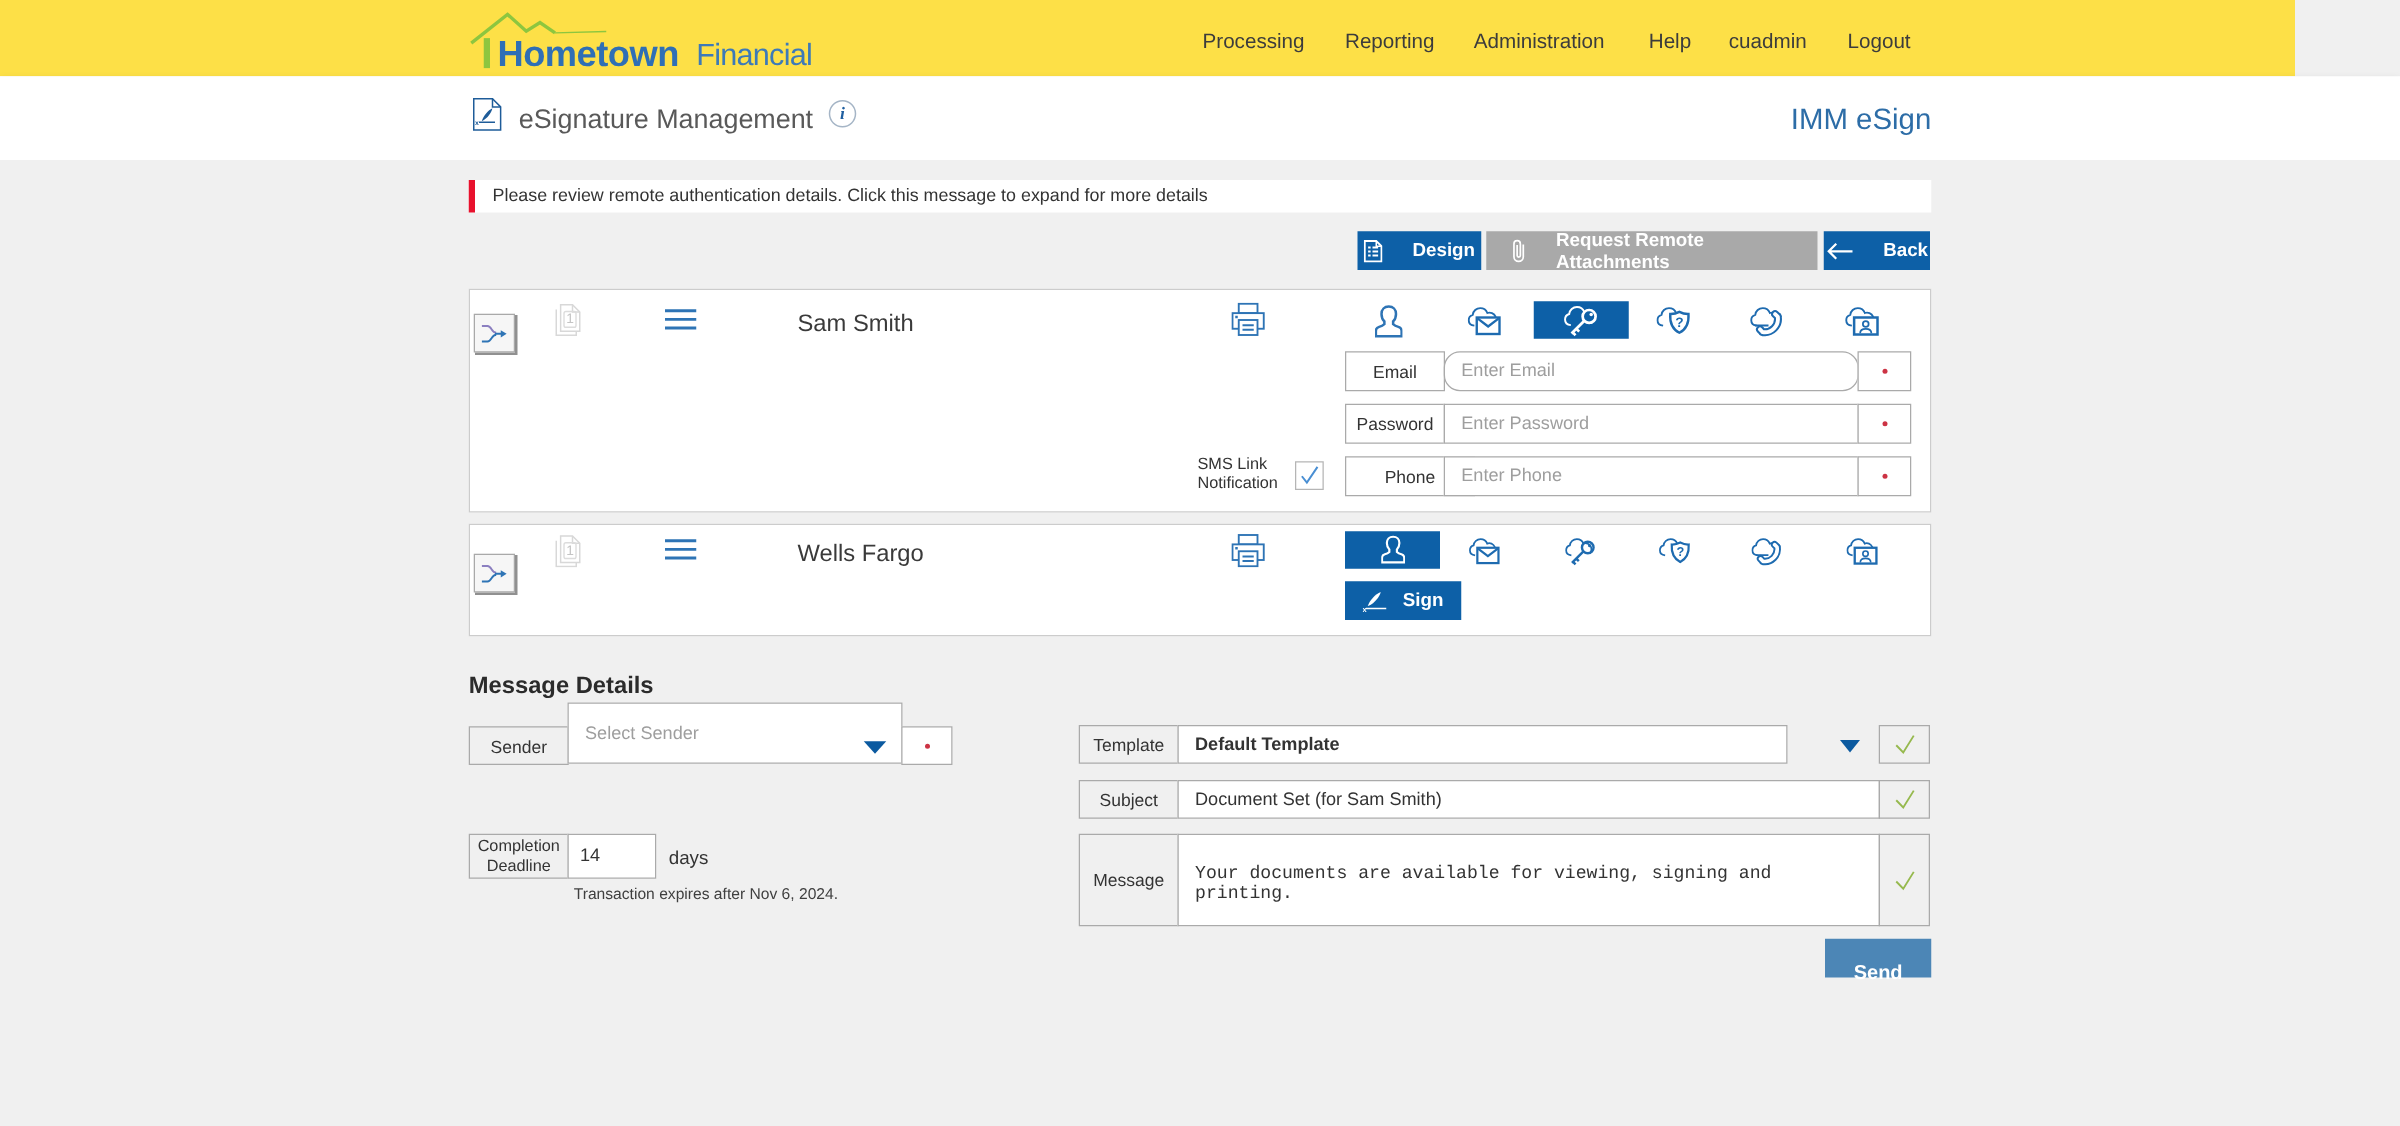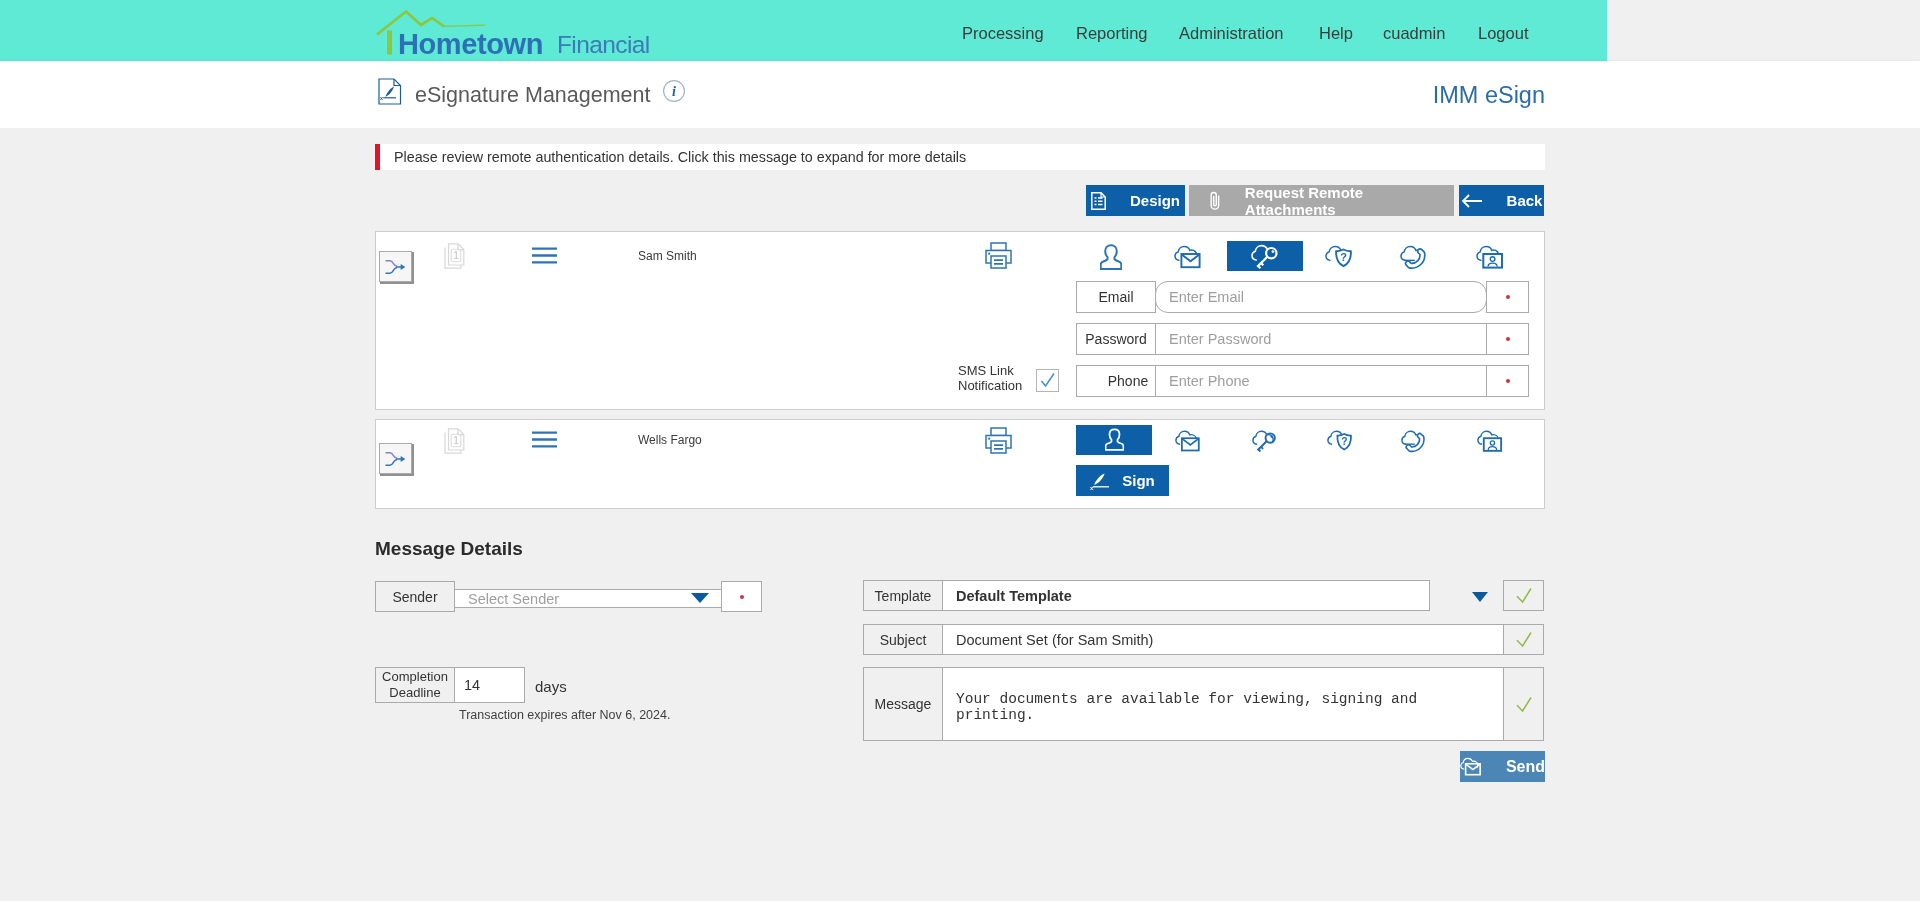--- a/index.html
+++ b/index.html
@@ -1,30 +1,30 @@
 <!DOCTYPE html>
 <html><head>
 <meta charset="utf-8">
 <style>
 * { margin:0; padding:0; box-sizing:border-box; }
 html,body { width:1920px; height:901px; font-family:"Liberation Sans", sans-serif; background:#f0f0f0; overflow:hidden; }
 .abs { position:absolute; }
-#topbar { position:absolute; left:0; top:0; width:1607px; height:61px; background:#5eead4; }
+#topbar { position:absolute; left:0; top:0; width:1836px; height:61px; background:#fde047; }
 #hdr { position:absolute; left:0; top:61px; width:1920px; height:67px; background:#fff; box-shadow:0 4px 7px rgba(0,0,0,0.18); }
 #content { position:absolute; left:0; top:128px; width:1920px; height:773px; background:#f0f0f0; }
 .nav { position:absolute; top:24px; font-size:16.5px; color:#3c3c3c; }
 #homtxt { position:absolute; left:398px; top:28px; font-size:29px; font-weight:bold; color:#2f6fb5; letter-spacing:-0.4px; }
 #fintxt { position:absolute; left:557px; top:31px; font-size:24.5px; font-weight:normal; color:#3d7ab8; letter-spacing:-0.6px; }
 #esigtitle { position:absolute; left:415px; top:22px; font-size:21.5px; color:#595959; }
 #immesign { position:absolute; right:375px; top:21px; font-size:23.5px; color:#2d6da7; }
 #alert { position:absolute; left:375px; top:144px; width:1170px; height:26px; background:#fff; border-left:5px solid #e8112d; font-size:14.3px; color:#333; line-height:26px; padding-left:14px; }
 .btn { position:absolute; height:31px; background:#0d60a7; color:#fff; font-size:15px; font-weight:bold; display:flex; align-items:center; justify-content:center; gap:24px; }
 .card { position:absolute; left:375px; width:1170px; background:#fff; border:1px solid #ccc; }
 .arrowbox { position:absolute; width:33px; height:31px; background:#f6f6f6; border:1px solid #a9a9a9; box-shadow:1.5px 1.5px 0 0.5px #909090; display:flex; align-items:center; justify-content:center; }
-.rowname { position:absolute; font-size:12px; color:#3a3a3a; }
+.rowname { position:absolute; font-size:19px; color:#3a3a3a; }
 .selrect { position:absolute; width:76px; height:30px; background:#0d60a7; display:flex; align-items:center; justify-content:center; }
 .fcell { position:absolute; border:1px solid #aaa; font-size:14px; color:#333; display:flex; align-items:center; justify-content:center; background:transparent; }
 .fcell.white { background:#fff; }
 .finput { position:absolute; border:1px solid #aaa; background:#fff; font-size:14.5px; display:flex; align-items:center; padding-left:13px; color:#333; }
 .ph { color:#9e9e9e; }
 .reddot { width:4px; height:4px; border-radius:50%; background:#cc3344; }
 .tri { width:0; height:0; border-left:9px solid transparent; border-right:9px solid transparent; border-top:10px solid #0b5aa0; position:absolute; }
 #msgdet { position:absolute; left:375px; top:538px; font-size:19px; font-weight:bold; color:#2b2b2b; }
 .smalltxt { font-size:13px; color:#333; }
 </style>
@@ -265,21 +265,21 @@
   <svg width="23" height="18" viewBox="0 0 23 18">
     <path d="M4.2,12.8 C5.6,8.4 10.4,3.2 14.6,1.6 C13.6,5.6 9.4,10.6 5.4,12.4 Z" fill="#fff"></path>
     <path d="M2.8,14.8 L19,14.8" stroke="#fff" stroke-width="1.3"></path>
     <text x="0" y="17.5" font-size="6" fill="#fff">x</text>
   </svg>
   <span>Sign</span>
 </div>
 
 <div id="msgdet">Message Details</div>
 <div class="fcell" style="left:375px; top:581px; width:80px; height:31px;">Sender</div>
-<div class="finput" style="left:454px; top:589px; width:268px; height:19px;">
+<div class="finput" style="left:454px; top:562px; width:268px; height:49px;">
     <span class="ph">Select Sender</span>
   </div>
 <div class="tri" style="left:691px; top:593px;"></div>
 <div class="fcell white" style="left:721px; top:581px; width:41px; height:31px;">
     <span class="reddot"></span>
   </div>
 <div class="fcell" style="left:375px; top:667px; width:80px; height:36px; line-height:16px; text-align:center; font-size:13px;">Completion<br>Deadline</div>
 <div class="finput" style="left:454px; top:667px; width:71px; height:36px; padding-left:9px;">14</div>
 <div class="abs" style="left:535px; top:678px; font-size:15px; color:#333;">days</div>
 <div class="abs" style="left:459px; top:708px; font-size:12.5px; color:#3f3f3f;">Transaction expires after Nov 6, 2024.</div>
@@ -299,18 +299,18 @@
       <path d="M2,9.2 L7.6,15 L16,1.5" fill="none" stroke="#96b94e" stroke-width="1.5"></path>
     </svg>
 </div>
 <div class="fcell" style="left:863px; top:667px; width:80px; height:74px;">Message</div>
 <div class="finput" style="left:942px; top:667px; width:562px; height:74px; align-items:flex-start; padding-top:23px;font-family:Liberation Mono, monospace;">Your documents are available for viewing, signing and printing.</div>
 <div class="fcell" style="left:1503px; top:667px; width:41px; height:74px;">
   <svg width="18" height="17" viewBox="0 0 18 17">
       <path d="M2,9.2 L7.6,15 L16,1.5" fill="none" stroke="#96b94e" stroke-width="1.5"></path>
     </svg>
 </div>
-<div class="btn" style="left:1460px; top:751px; width:85px; background:#4c86b6; font-weight:bold; font-size:16px;">
+<div class="btn" style="left:1460px; top:751px; width:85px; background:#4c86b6; font-weight:bold; font-size:16px;flex-direction:column;">
   <svg width="24" height="23" viewBox="0 0 28 28" style="color:#fff;">
       <use href="#i-envb"></use>
     </svg>
   <span>Send</span>
 </div>
 
 </body></html>

